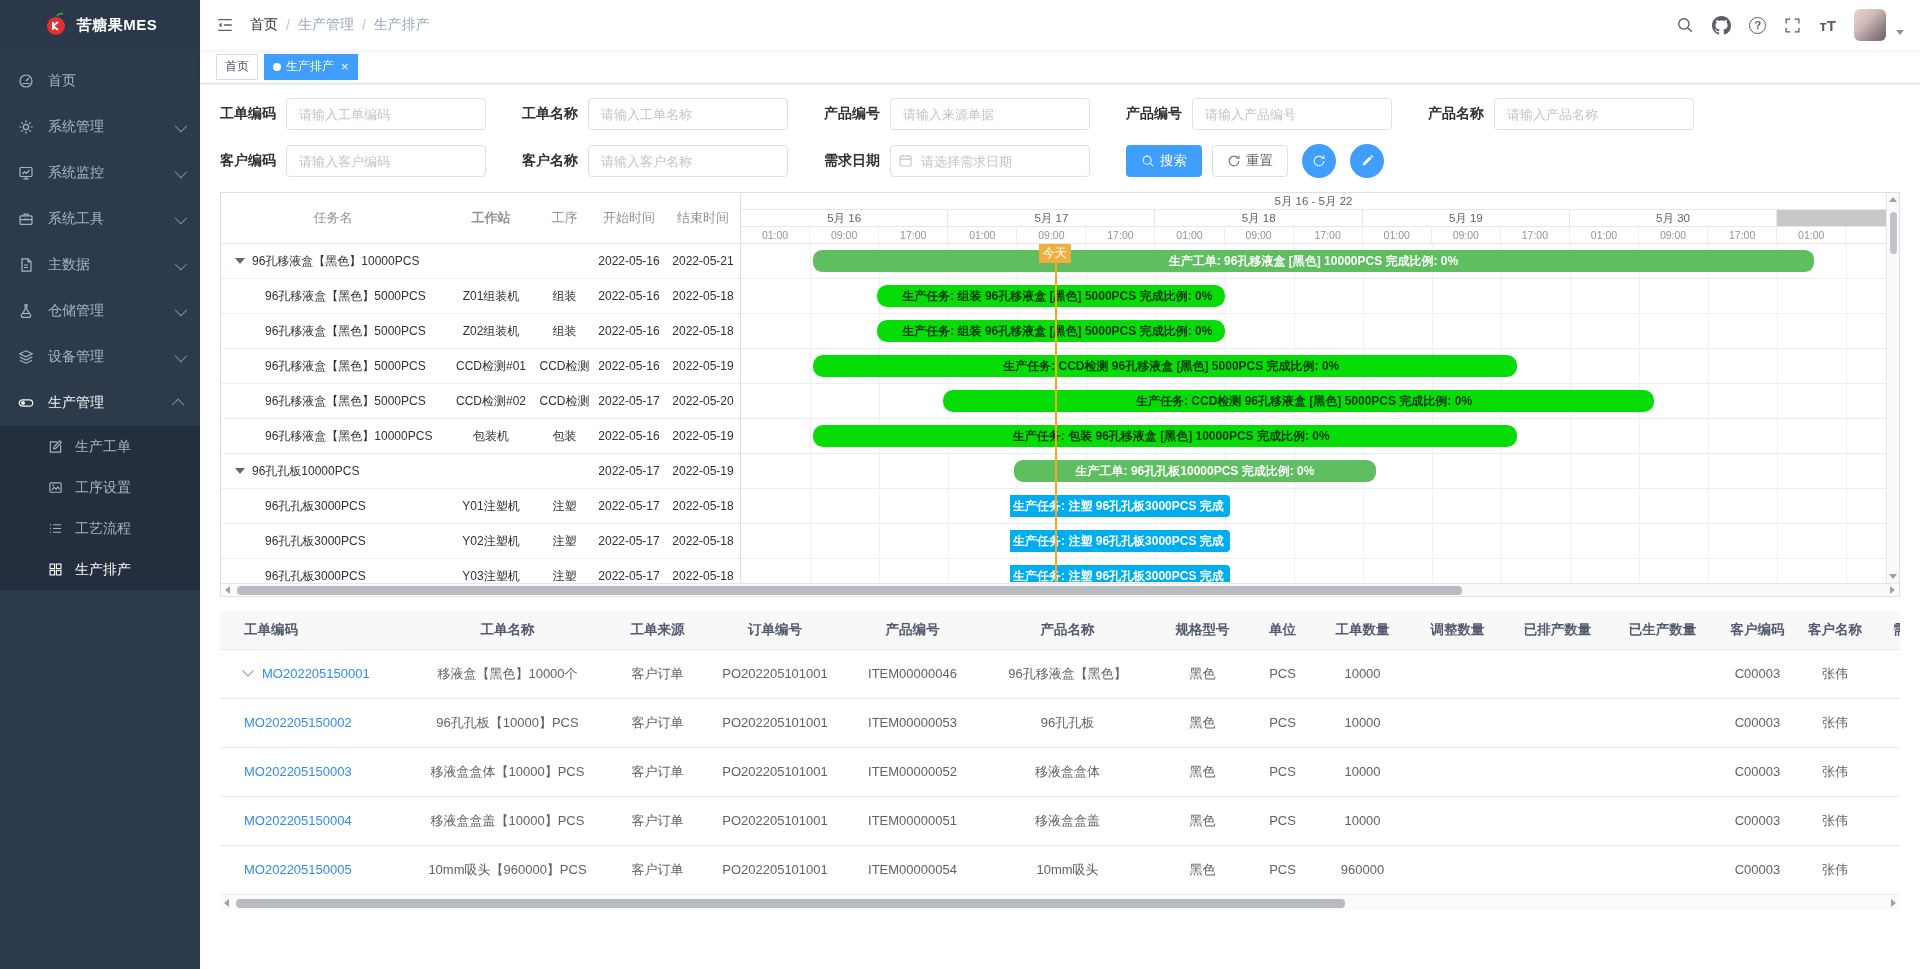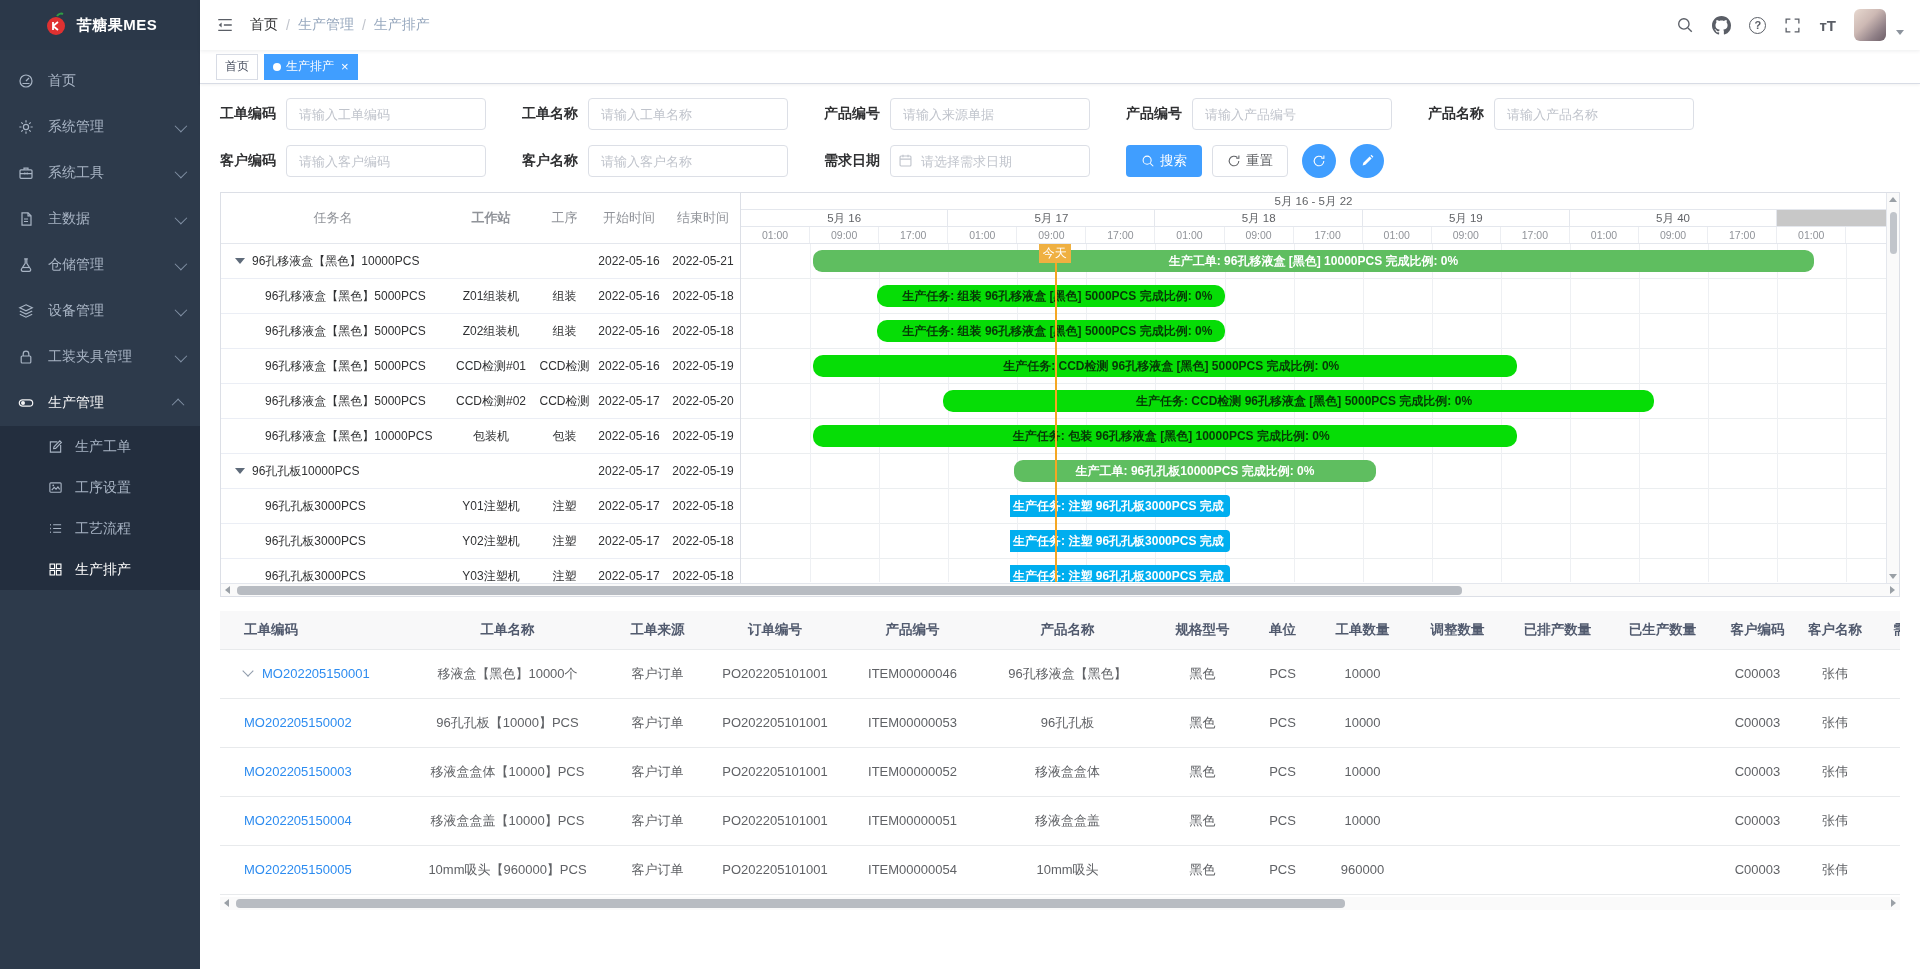--- a/index.html
+++ b/index.html
@@ -166,20 +166,30 @@
               <circle cx="8" cy="8" r="2.6"></circle>
               <path d="M8 1.3v2.2M8 12.5v2.2M1.3 8h2.2M12.5 8h2.2M3.3 3.3l1.5 1.5M11.2 11.2l1.5 1.5M12.7 3.3l-1.5 1.5M4.8 11.2l-1.5 1.5"></path>
             </svg>
           </span>
           <span class="mi-label">系统管理</span>
           <span class="mi-arrow"></span>
         </div>
         <div class="menu-item">
           <span class="mi-icon">
             <svg class="ic" width="16" height="16" viewBox="0 0 16 16">
+              <rect x="2" y="2.5" width="12" height="9" rx="1"></rect>
+              <path d="M4.5 9l2-2.2 2 1.6 3-3.4M8 11.5v2.3M5.3 13.8h5.4"></path>
+            </svg>
+          </span>
+          <span class="mi-label">系统监控</span>
+          <span class="mi-arrow"></span>
+        </div>
+        <div class="menu-item">
+          <span class="mi-icon">
+            <svg class="ic" width="16" height="16" viewBox="0 0 16 16">
               <rect x="2" y="4.8" width="12" height="8.5" rx="1"></rect>
               <path d="M6 4.8V3.2h4v1.6M2 8.6h12M6.8 7.6v2M9.2 7.6v2"></path>
             </svg>
           </span>
           <span class="mi-label">系统工具</span>
           <span class="mi-arrow"></span>
         </div>
         <div class="menu-item">
           <span class="mi-icon">
             <svg class="ic" width="16" height="16" viewBox="0 0 16 16">
@@ -201,30 +211,20 @@
           <span class="mi-arrow"></span>
         </div>
         <div class="menu-item">
           <span class="mi-icon">
             <svg class="ic" width="16" height="16" viewBox="0 0 16 16">
               <path d="M8 1.8l6.2 3L8 7.8l-6.2-3z"></path>
               <path d="M1.8 8l6.2 3 6.2-3M1.8 11.2l6.2 3 6.2-3"></path>
             </svg>
           </span>
           <span class="mi-label">设备管理</span>
-          <span class="mi-arrow"></span>
-        </div>
-        <div class="menu-item">
-          <span class="mi-icon">
-            <svg class="ic" width="16" height="16" viewBox="0 0 16 16">
-              <rect x="3.2" y="7" width="9.6" height="7" rx="1"></rect>
-              <path d="M5.2 7V5a2.8 2.8 0 0 1 5.6 0v2"></path>
-            </svg>
-          </span>
-          <span class="mi-label">工装夹具管理</span>
           <span class="mi-arrow"></span>
         </div>
         <div class="menu-item active">
           <span class="mi-icon">
             <svg class="ic" width="16" height="16" viewBox="0 0 16 16">
               <rect x="1.3" y="4.8" width="13.4" height="6.4" rx="3.2"></rect>
               <circle cx="5" cy="8" r="2" fill="currentColor" stroke="none"></circle>
             </svg>
           </span>
           <span class="mi-label">生产管理</span>
@@ -507,21 +507,21 @@
                 </div>
               </div>
           </div>
           <div class="g-right">
             <div class="g-range">5月 16 - 5月 22</div>
             <div class="g-days" id="gdays">
                 <div class="g-day">5月 16</div>
                 <div class="g-day">5月 17</div>
                 <div class="g-day">5月 18</div>
                 <div class="g-day">5月 19</div>
-                <div class="g-day">5月 40</div>
+                <div class="g-day">5月 30</div>
                 <div class="g-day-fill"></div>
               </div>
             <div class="g-hours" id="ghours">
                 <div class="g-hour">01:00</div>
                 <div class="g-hour">09:00</div>
                 <div class="g-hour">17:00</div>
                 <div class="g-hour">01:00</div>
                 <div class="g-hour">09:00</div>
                 <div class="g-hour">17:00</div>
                 <div class="g-hour">01:00</div>

